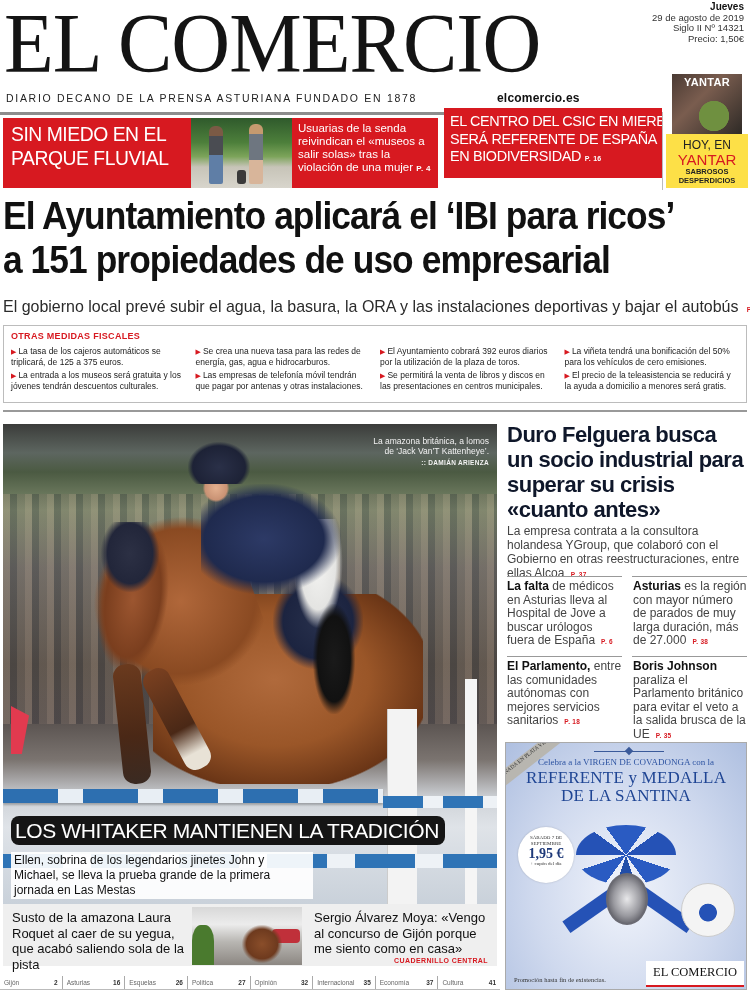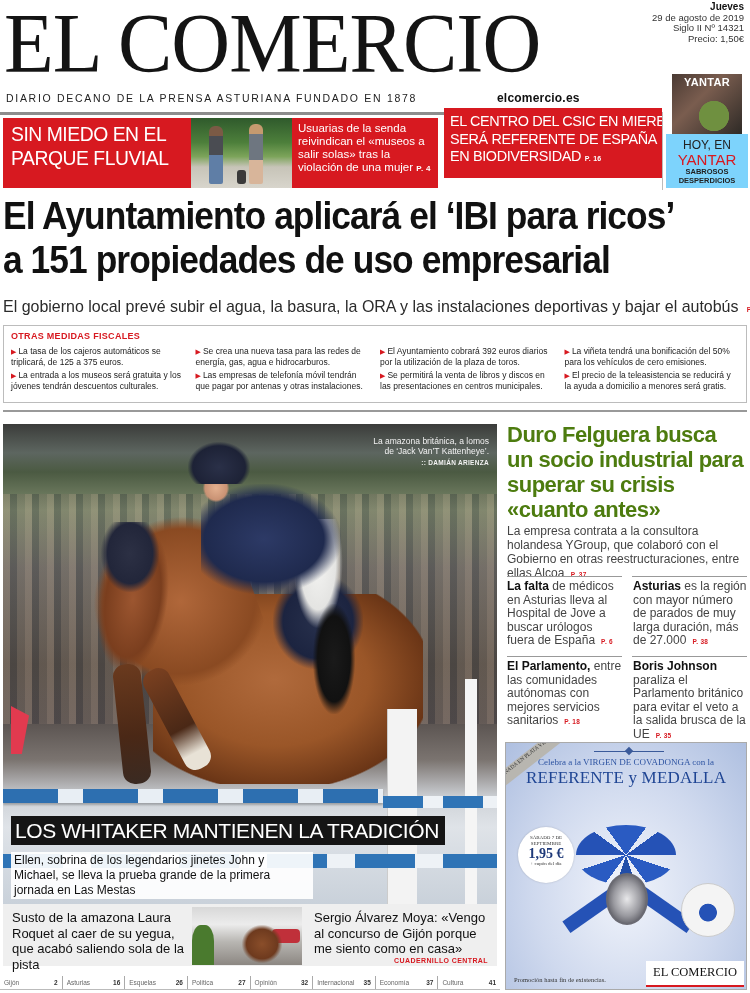--- a/index.html
+++ b/index.html
@@ -22,21 +22,21 @@
   .promo-photo { left: 191px; top: 118px; width: 101px; height: 70px; background: linear-gradient(180deg, #2f5a2c 0%, #4d7f3b 35%, #7ca45a 55%, #c7c4b8 70%, #d8d5cc 100%); overflow: hidden; }
   .promo-photo .p1 { position:absolute; left: 18px; top: 8px; width: 14px; height: 58px; background: linear-gradient(#7b5a45 0 18%, #4a4c52 18% 50%, #5f7ea6 50% 100%); border-radius: 6px 6px 2px 2px; }
   .promo-photo .p2 { position:absolute; left: 58px; top: 6px; width: 14px; height: 60px; background: linear-gradient(#c59a6f 0 16%, #6e7680 16% 60%, #d8b59a 60% 100%); border-radius: 6px 6px 2px 2px; }
   .promo-photo .dog { position:absolute; left: 46px; top: 52px; width: 9px; height: 14px; background: #3a3a3a; border-radius: 3px; }
   .promo1b { left: 292px; top: 118px; width: 146px; height: 70px; padding: 4px 6px; font-size: 11.5px; line-height: 13px; }
   .pageref { font-weight: bold; font-size: 8px; letter-spacing: 0.3px; }
   .promo2 { left: 444px; top: 108px; width: 218px; height: 70px; padding: 4px 6px; }
   .promo2 .t { font-size: 15.5px; line-height: 17.5px; letter-spacing: -0.4px; white-space: nowrap; transform: scaleX(0.93); transform-origin: left; }
   .yantar-photo { left: 672px; top: 74px; width: 70px; height: 60px; background: radial-gradient(circle at 60% 70%, #6f9040 0 25%, transparent 26%), linear-gradient(135deg, #4a3a33 0%, #7a5d4f 40%, #2e2a26 100%); }
   .yantar-photo .lbl { position:absolute; left: 0; right: 0; top: 2px; text-align: center; color: #fff; font-weight: bold; font-size: 11px; letter-spacing: 0.3px; }
-  .yantar-box { left: 666px; top: 134px; width: 82px; height: 54px; background: #7dd3fc; text-align: center; }
+  .yantar-box { left: 666px; top: 134px; width: 82px; height: 54px; background: #fde047; text-align: center; }
   .yantar-box .a { font-size: 12px; line-height: 14px; margin-top: 4px; color: #222; }
   .yantar-box .b { font-size: 15px; line-height: 16px; color: #d71920; font-weight: normal; }
   .yantar-box .c { font-size: 7.5px; line-height: 8.5px; font-weight: bold; color: #222; }
   .vrule-right { left: 662px; top: 112px; width: 1px; height: 78px; background: #bbb; }
 
   
   .headline { left: 3px; top: 194px; width: 745px; font-size: 38px; line-height: 44px; font-weight: bold; letter-spacing: -1px; color: #111; white-space: nowrap; transform: scaleX(0.93); transform-origin: left top; }
   .subhead { left: 3px; top: 296px; width: 745px; font-size: 17px; line-height: 22px; color: #2b2b2b; white-space: nowrap; transform: scaleX(0.94); transform-origin: left top; }
   .subhead .pageref { color: #d71920; font-size: 7px; margin-left: 4px; }
 
@@ -69,41 +69,41 @@
   .pole1 { position:absolute; left: 0; top: 365px; width: 380px; height: 14px; background: repeating-linear-gradient(90deg, #2d6fb0 0 55px, #e8eef4 55px 80px); box-shadow: 0 2px 2px rgba(0,0,0,0.25); }
   .pole2 { position:absolute; left: 0; top: 430px; width: 494px; height: 14px; background: repeating-linear-gradient(90deg, #2f74b6 0 60px, #eef2f6 60px 88px); }
   .pole3 { position:absolute; left: 380px; top: 372px; width: 114px; height: 12px; background: repeating-linear-gradient(90deg, #2f74b6 0 40px, #eef2f6 40px 60px); }
   .standard1 { position:absolute; left: 384px; top: 285px; width: 30px; height: 195px; background: #f3f3f3; border-left: 1px solid #ccc; }
   .standard2 { position:absolute; left: 462px; top: 255px; width: 12px; height: 225px; background: #f5f5f5; }
   .flag { position:absolute; left: 8px; top: 282px; width: 18px; height: 48px; background: #e23a4f; clip-path: polygon(0 0, 100% 20%, 60% 100%, 0 100%); }
 
   .photo-caption { position:absolute; right: 8px; top: 12px; width: 190px; text-align: right; color: #f2f2f2; font-size: 8.5px; line-height: 10px; }
   .photo-credit { font-size: 6.5px; font-weight: bold; letter-spacing: 0.3px; margin-top: 2px; }
 
-  .photo-headline { position:absolute; left: 8px; top: 392px; background: #151515; color: #fff; padding: 2px 6px 1px 4px; font-size: 21px; line-height: 26px; letter-spacing: -0.4px; white-space: nowrap; }
+  .photo-headline { position:absolute; left: 8px; top: 392px; background: #151515; color: #fff; padding: 2px 6px 1px 4px; font-size: 21px; line-height: 26px; letter-spacing: -0.4px; white-space: nowrap; border-radius: 8px; }
   .photo-sub { position:absolute; left: 8px; top: 428px; background: rgba(255,255,255,0.92); color: #111; padding: 1px 3px; font-size: 12px; line-height: 15px; width: 302px; }
 
   
   .bottom-strip { left: 3px; top: 904px; width: 494px; height: 62px; background: #efefef; }
   .story-laura { left: 12px; top: 910px; width: 175px; font-size: 13px; line-height: 15.5px; color: #111; }
   .thumb { left: 192px; top: 907px; width: 110px; height: 58px; overflow: hidden; background: linear-gradient(180deg, #d8d8d8 0%, #ececec 30%, #b8b6b2 60%, #8c8782 100%); }
   .thumb .hh { position:absolute; left: 50px; top: 18px; width: 40px; height: 38px; background: radial-gradient(ellipse, #8a4e2a 0%, #6e3a1e 55%, rgba(110,58,30,0) 72%); }
   .thumb .car { position:absolute; left: 80px; top: 22px; width: 28px; height: 14px; background: #c0303a; border-radius: 4px; }
   .thumb .tree { position:absolute; left: 0; top: 18px; width: 22px; height: 40px; background: #4a7a2e; border-radius: 40% 40% 0 0; }
   .story-sergio { left: 314px; top: 910px; width: 180px; font-size: 13px; line-height: 15.5px; color: #111; }
   .cuadernillo { left: 340px; top: 957px; width: 148px; text-align: right; font-size: 7px; font-weight: bold; color: #d71920; letter-spacing: 0.4px; }
 
   
   .index-bar { left: 0; top: 976px; width: 500px; height: 14px; border-bottom: 1px solid #bbb; display: flex; }
   .index-item { flex: 1; display: flex; justify-content: space-between; padding: 0 4px; font-size: 6.5px; line-height: 14px; color: #666; border-right: 1px solid #aaa; }
   .index-item:last-child { border-right: none; }
   .index-item .n { color: #333; font-weight: bold; }
 
   
-  .duro-title { left: 507px; top: 422px; width: 240px; font-size: 22px; line-height: 25px; font-weight: bold; color: #4d7c0f; letter-spacing: -0.5px; }
+  .duro-title { left: 507px; top: 422px; width: 240px; font-size: 22px; line-height: 25px; font-weight: bold; color: #0f172a; letter-spacing: -0.5px; }
   .duro-text { left: 507px; top: 524px; width: 240px; font-size: 12px; line-height: 14px; color: #444; }
   .duro-text .pageref { color: #d71920; font-size: 6.5px; margin-left: 3px; }
   .rcol-rule { height: 1px; background: #999; }
   .brief { width: 115px; font-size: 12px; line-height: 13.5px; color: #444; }
   .brief b { color: #111; }
   .brief .pageref { color: #d71920; font-size: 6.5px; margin-left: 6px; }
 
   
   .ad { left: 505px; top: 742px; width: 242px; height: 248px; background: radial-gradient(ellipse at 50% 60%, #f1f4fb 0%, #cfd9ee 55%, #aebfe0 100%); overflow: hidden; border: 1px solid #aaa; }
   .ad-sash { position:absolute; left: -16px; top: 10px; width: 74px; height: 14px; background: #b8b6b0; transform: rotate(-38deg); color: #333; font-family: "Liberation Serif", serif; font-size: 5.5px; line-height: 7px; text-align: center; padding-top: 0; }
@@ -302,20 +302,21 @@
   <b>Boris Johnson</b><span> paraliza el Parlamento británico para evitar el veto a la salida brusca de la UE</span><span class="pageref">P. 35</span>
 </div>
 
 <div class="abs ad">
   <div class="ad-sash">BAÑADA EN PLATA VIEJA</div>
   <div class="ad-ornament"></div>
   <div class="ad-ornament-dot"></div>
   <div class="ad-line1">Celebra a la VIRGEN DE COVADONGA con la</div>
   <div class="ad-line2">
     <div>REFERENTE y MEDALLA</div>
+    <div>DE LA SANTINA</div>
   </div>
   <div class="ad-ribbon"></div>
   <div class="ad-tail-l"></div>
   <div class="ad-tail-r"></div>
   <div class="ad-medal"></div>
   <div class="ad-inset"></div>
   <div class="ad-price">
     <div class="d">SÁBADO 7 DE SEPTIEMBRE</div>
     <div class="v">1,95 €</div>
     <div class="c">+ cupón del día</div>

